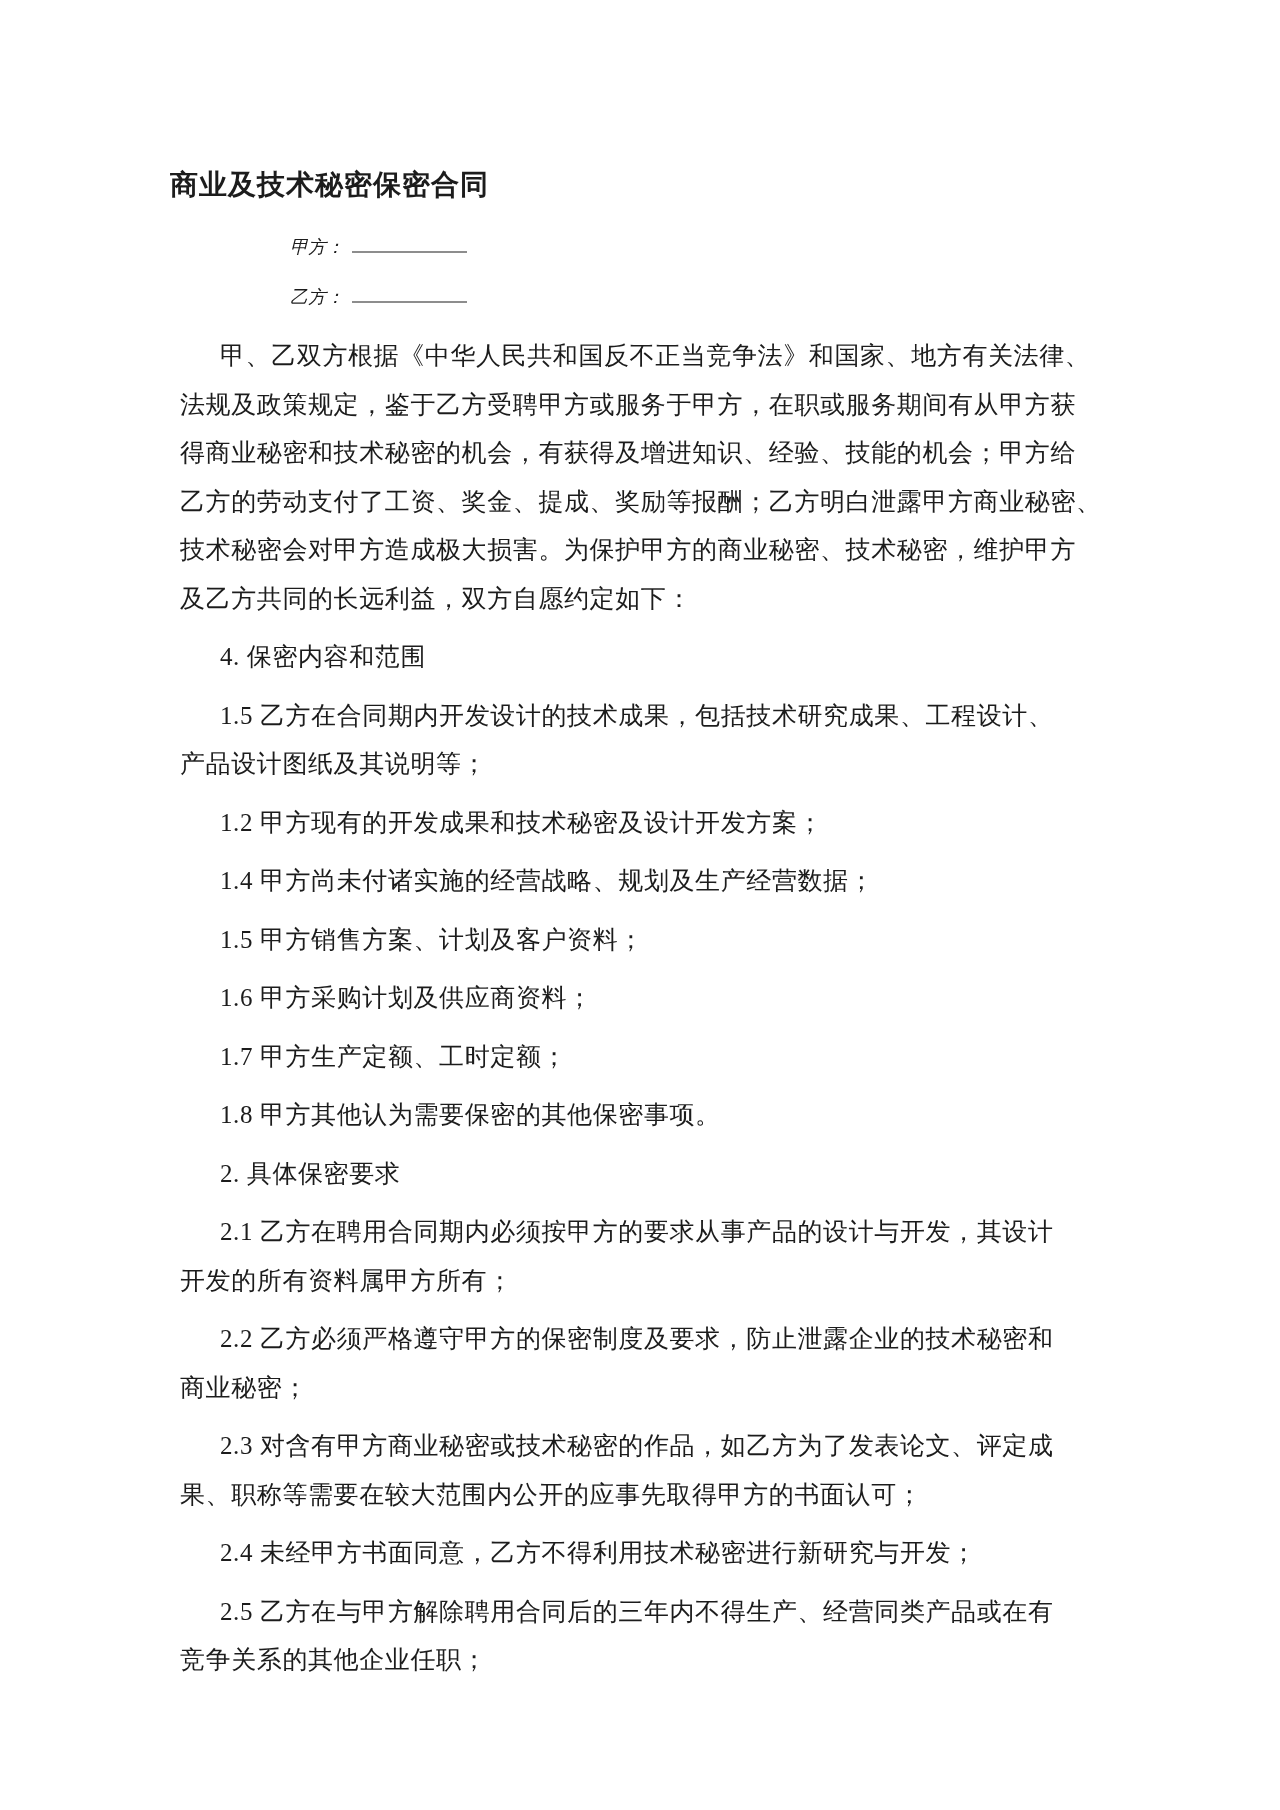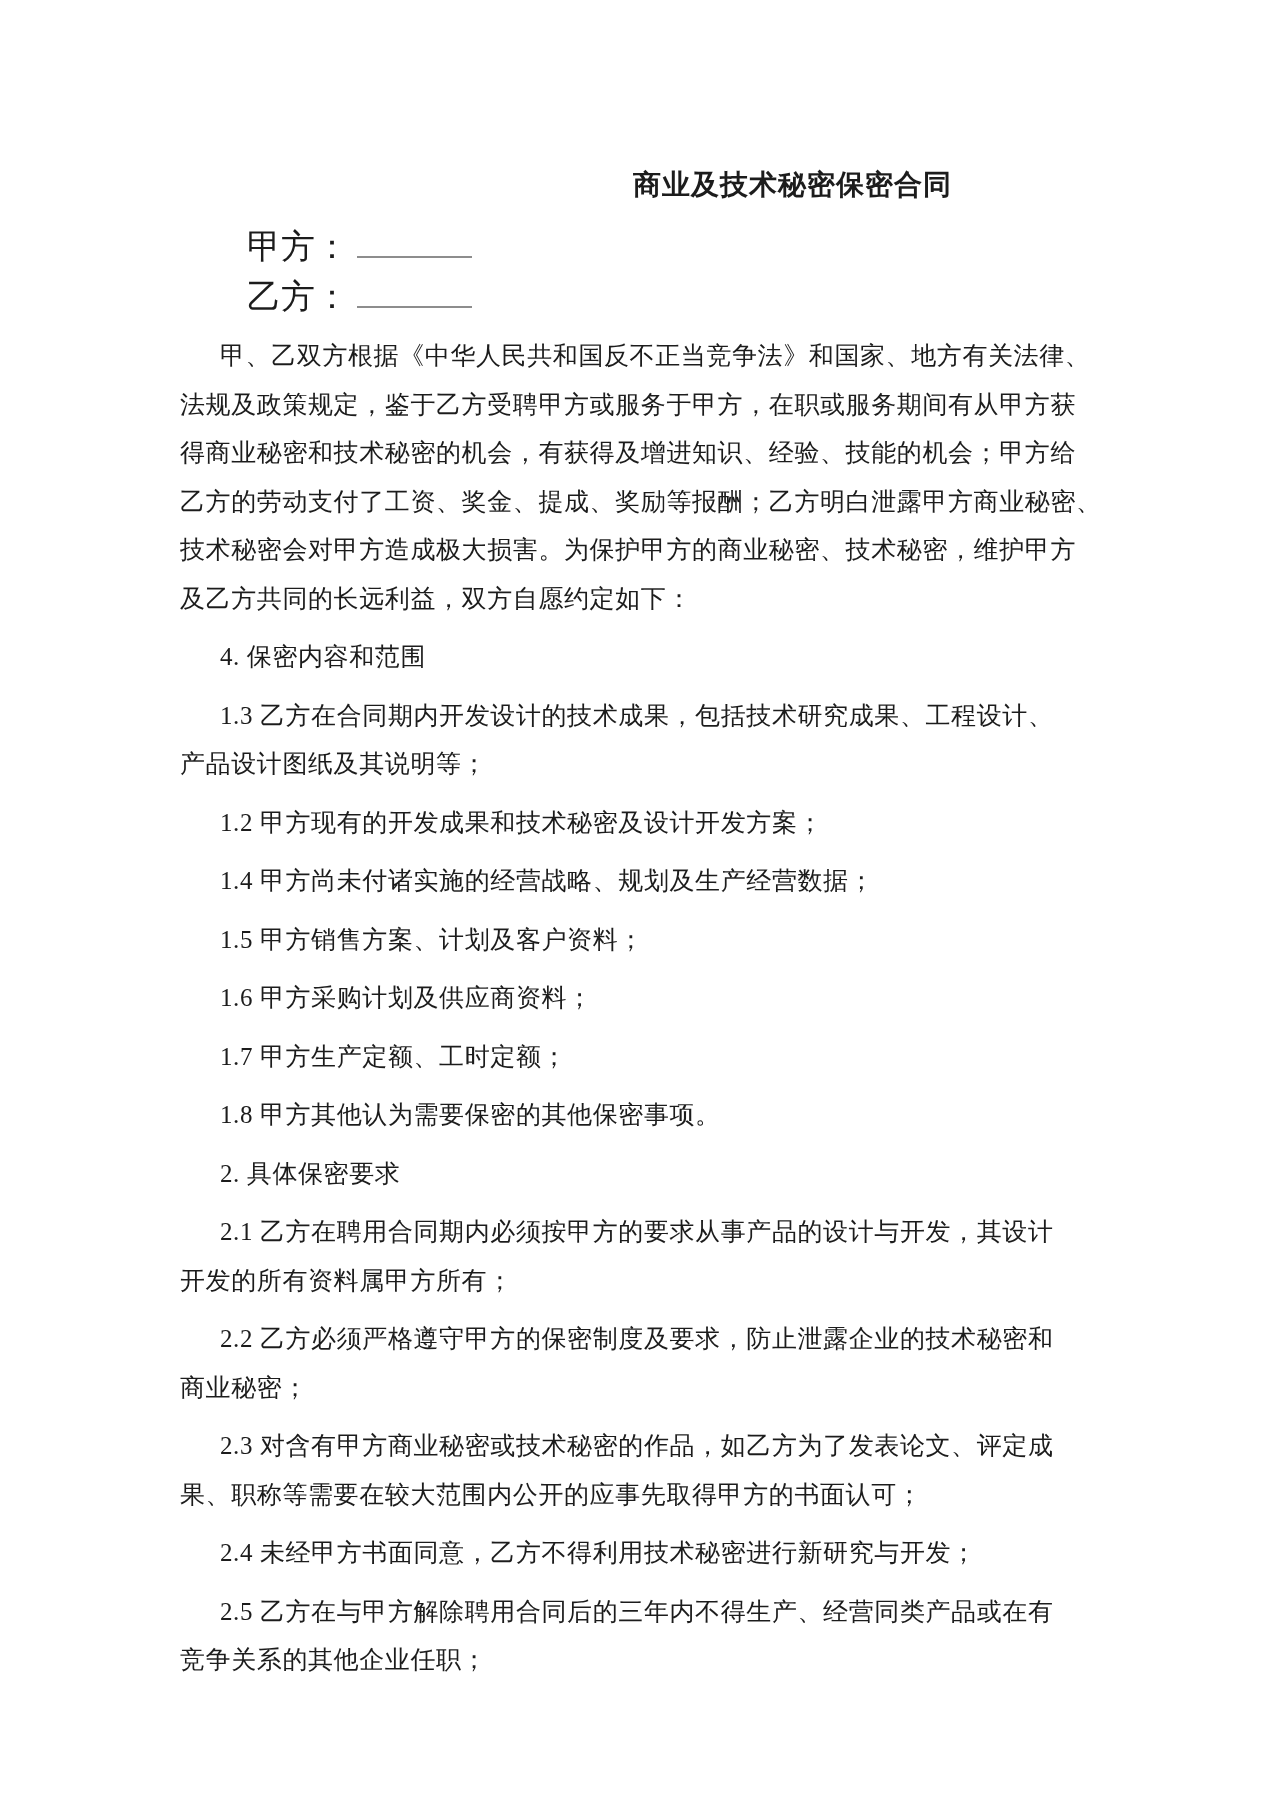--- a/index.html
+++ b/index.html
@@ -13,28 +13,29 @@
     font-family:"Liberation Serif","DejaVu Serif",serif;
     color:#1c1c1c;
     overflow:hidden;
   }
   .doc-title{
     width:782px;              
     margin:0 0 12px 0;
     font-size:28px;
     font-weight:700;
     line-height:50px;
-    text-align:right;
+    text-align:left;
     letter-spacing:1px;
   }
   .party-line{
-    font-size:34px;
+    font-size:18px;
     line-height:50px;
-    margin-left:77px;
+    margin-left:120px;
     white-space:nowrap;
+    font-style:italic;
   }
   .blank-underline{
     display:inline-block;
     width:115px;
     height:28px;
     margin-left:8px;
     border-bottom:2px solid #8d8d8d;
     vertical-align:baseline;
   }
   .body-text{width:960px;}
@@ -64,21 +65,21 @@
   </div>
 
   <div class="body-text">
     <p class="para">甲、乙双方根据《中华人民共和国反不正当竞争法》和国家、地方有关法律、
 法规及政策规定，鉴于乙方受聘甲方或服务于甲方，在职或服务期间有从甲方获
 得商业秘密和技术秘密的机会，有获得及增进知识、经验、技能的机会；甲方给
 乙方的劳动支付了工资、奖金、提成、奖励等报酬；乙方明白泄露甲方商业秘密、
 技术秘密会对甲方造成极大损害。为保护甲方的商业秘密、技术秘密，维护甲方
 及乙方共同的长远利益，双方自愿约定如下：</p>
     <p class="para">4. 保密内容和范围</p>
-    <p class="para">1.3 乙方在合同期内开发设计的技术成果，包括技术研究成果、工程设计、
+    <p class="para">1.5 乙方在合同期内开发设计的技术成果，包括技术研究成果、工程设计、
 产品设计图纸及其说明等；</p>
     <p class="para">1.2 甲方现有的开发成果和技术秘密及设计开发方案；</p>
     <p class="para">1.4 甲方尚未付诸实施的经营战略、规划及生产经营数据；</p>
     <p class="para">1.5 甲方销售方案、计划及客户资料；</p>
     <p class="para">1.6 甲方采购计划及供应商资料；</p>
     <p class="para">1.7 甲方生产定额、工时定额；</p>
     <p class="para">1.8 甲方其他认为需要保密的其他保密事项。</p>
     <p class="para">2. 具体保密要求</p>
     <p class="para">2.1 乙方在聘用合同期内必须按甲方的要求从事产品的设计与开发，其设计
 开发的所有资料属甲方所有；</p>

